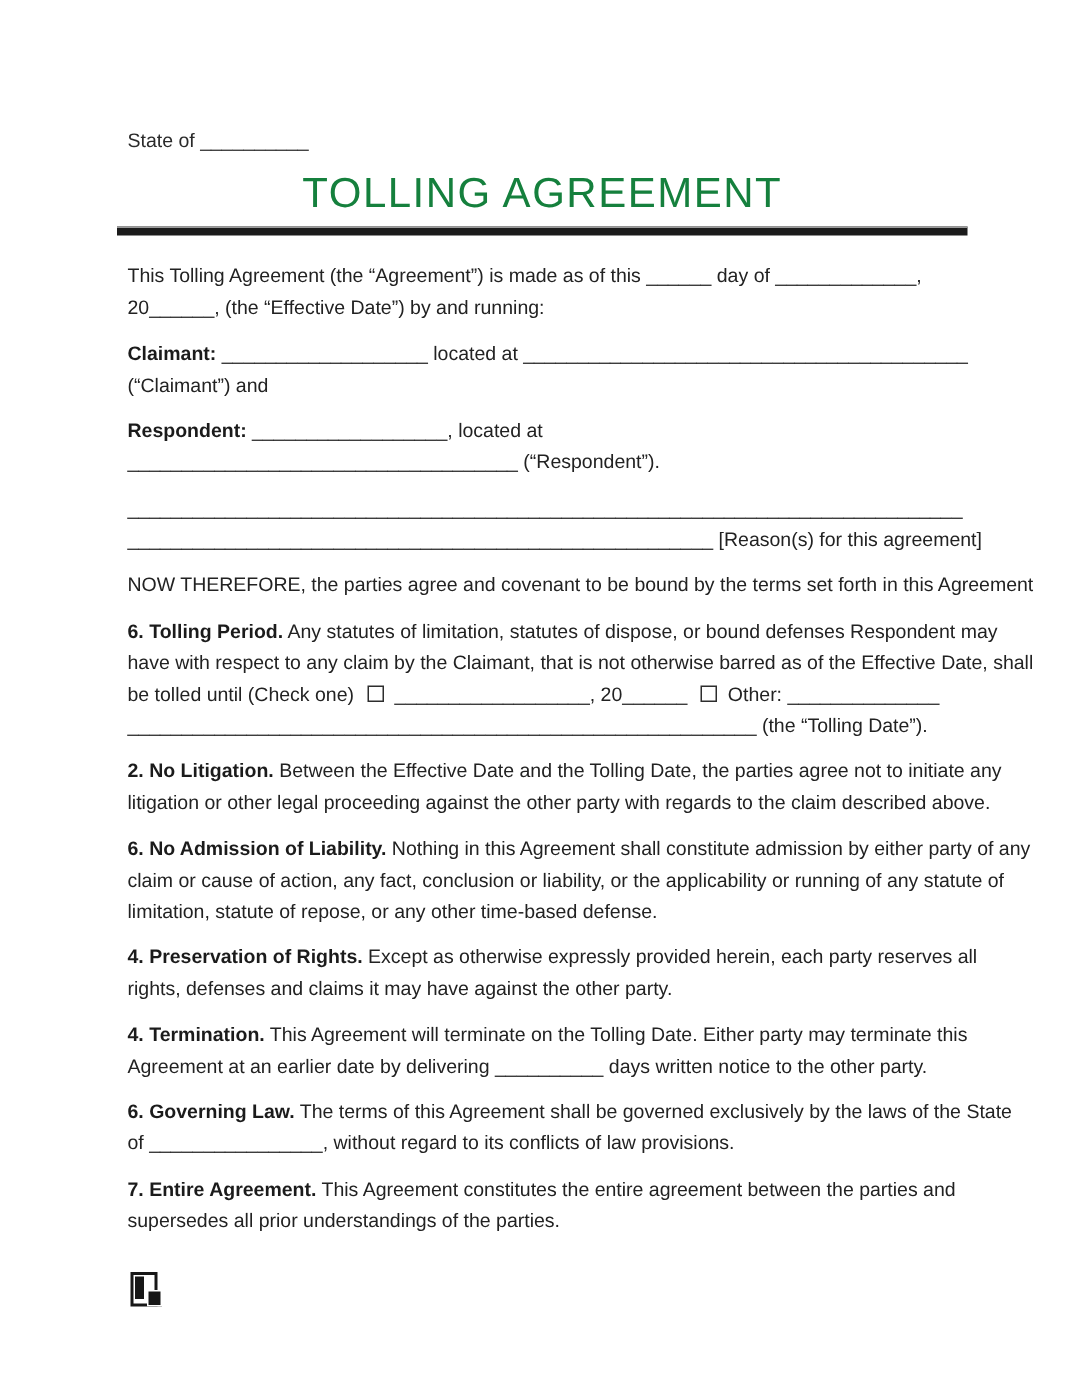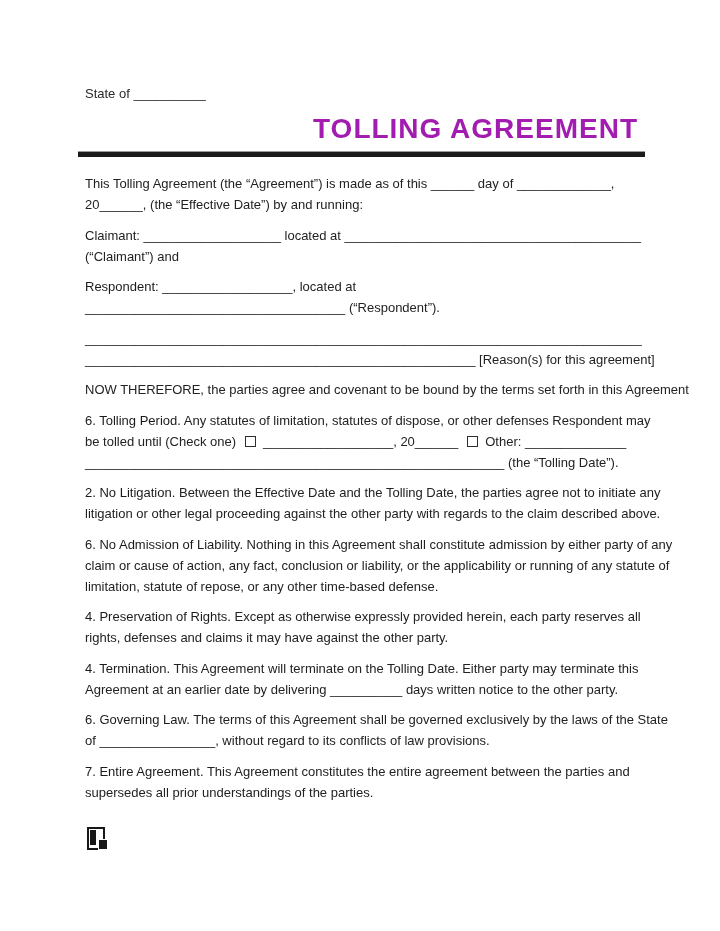--- a/index.html
+++ b/index.html
@@ -16,41 +16,41 @@
     padding:84px 82px 0 85px;
     overflow:hidden;
   }
   .state-line {
     font-size:13px; line-height:19px;
     white-space:nowrap;
     color:#2a2a2a;
   }
   .doc-title {
     margin-top:9px;
-    text-align:right;
+    text-align:center;
     font-size:28px; line-height:34px;
-    font-weight:bold;
+    font-weight:normal;
     letter-spacing:1px;
-    color:#a21caf;
+    color:#15803d;
   }
   .title-rule {
     height:5px;
     background:#1b1b1b;
     margin:5px -7px 0 -7px;
     border-top:1px solid #9a9a9a;
   }
   .content { margin-top:16px; }
   .para { margin:0 0 9.5px 0; }
   .line {
     font-size:13px;
     line-height:21px;
     white-space:nowrap;
     color:#222222;
   }
-  .b { font-weight:normal; color:#1b1b1b; }
+  .b { font-weight:bold; color:#1b1b1b; }
   .checkbox {
     display:inline-block;
     width:9px; height:9px;
     border:1.5px solid #2d2d2d;
     margin:0 7px 0 9px;
     vertical-align:-1px;
     background:#fff;
   }
   
   .lt-logo { position:relative; width:22px; height:27px; margin:24px 0 0 2px; }
@@ -89,21 +89,22 @@
     <div class="para">
       <div class="line">_____________________________________________________________________________</div>
       <div class="line">______________________________________________________ [Reason(s) for this agreement]</div>
     </div>
 
     <div class="para">
       <div class="line">NOW THEREFORE, the parties agree and covenant to be bound by the terms set forth in this Agreement</div>
     </div>
 
     <div class="para">
-      <div class="line"><span class="b">6. Tolling Period.</span><span> Any statutes of limitation, statutes of dispose, or other defenses Respondent may</span></div>
+      <div class="line"><span class="b">6. Tolling Period.</span><span> Any statutes of limitation, statutes of dispose, or bound defenses Respondent may</span></div>
+      <div class="line">have with respect to any claim by the Claimant, that is not otherwise barred as of the Effective Date, shall</div>
       <div class="line"><span>be tolled until (Check one)</span><span class="checkbox"></span><span>__________________, 20______</span><span class="checkbox"></span><span>Other: ______________</span></div>
       <div class="line"><span>__________________________________________________________</span><span> (the “Tolling Date”).</span></div>
     </div>
 
     <div class="para">
       <div class="line"><span class="b">2. No Litigation.</span><span> Between the Effective Date and the Tolling Date, the parties agree not to initiate any</span></div>
       <div class="line">litigation or other legal proceeding against the other party with regards to the claim described above.</div>
     </div>
 
     <div class="para">

